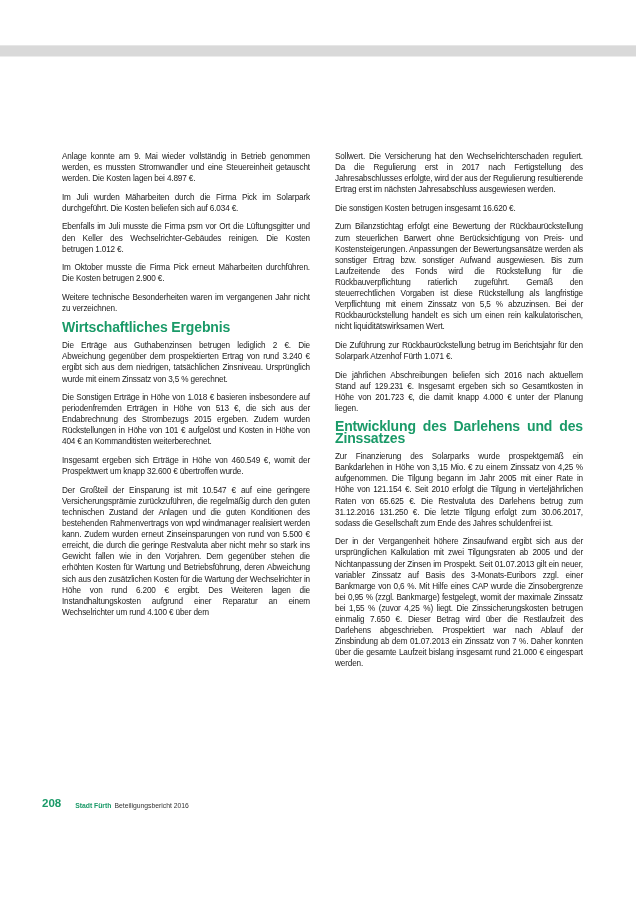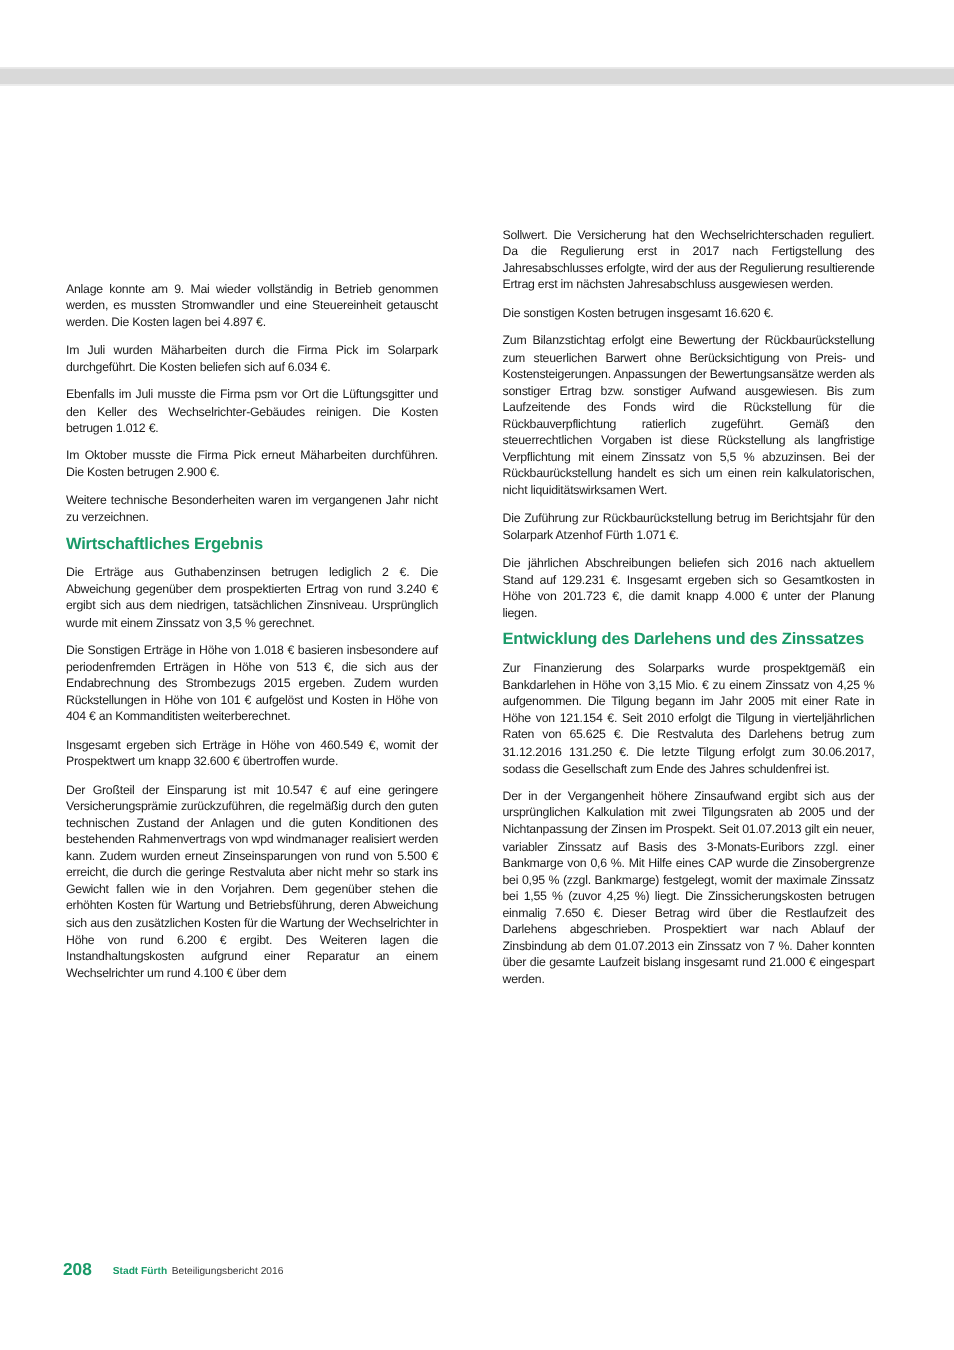--- a/index.html
+++ b/index.html
@@ -2,25 +2,25 @@
 <html><head>
 <meta charset="utf-8">
 <style>
   html, body { margin:0; padding:0; background:#ffffff; }
   body { width:636px; height:900px; position:relative; overflow:hidden;
          font-family:"Liberation Sans", sans-serif; color:#1a1a1a; }
   .topband { position:absolute; left:0; top:45px; width:636px; height:10px;
              background:#d9d9d9; border-top:1px solid #e6e6e6; border-bottom:1px solid #ececec; }
   .col { position:absolute; top:151px; width:248px; font-size:8.2px; line-height:11.1px;
          text-align:justify; letter-spacing:-0.15px; }
-  .col.left { left:44px;margin-top:36px; }
+  .col.left { left:62px; }
   .col.right { left:335px; }
   .col p { margin:0 0 7.5px 0; }
-  .col h3 { margin:0 0 7.5px 0; font-size:11px; font-weight:bold; color:#1a9a68; }
-  .footer { position:absolute; left:42px; top:841px; display:flex; align-items:center; }
+  .col h3 { margin:0 0 7.5px 0; font-size:14px; font-weight:bold; color:#1a9a68; }
+  .footer { position:absolute; left:42px; top:797px; display:flex; align-items:flex-end; }
   .pageno { font-size:11.5px; font-weight:bold; color:#1a9a68; margin-right:14px; }
   .pub-org { font-size:6.8px; font-weight:bold; color:#1a9a68; margin-right:3px; }
   .pub-title { font-size:6.8px; color:#333; }
 </style>
 </head>
 <body>
 
 <div class="topband"></div>
 
 <div class="col left">

